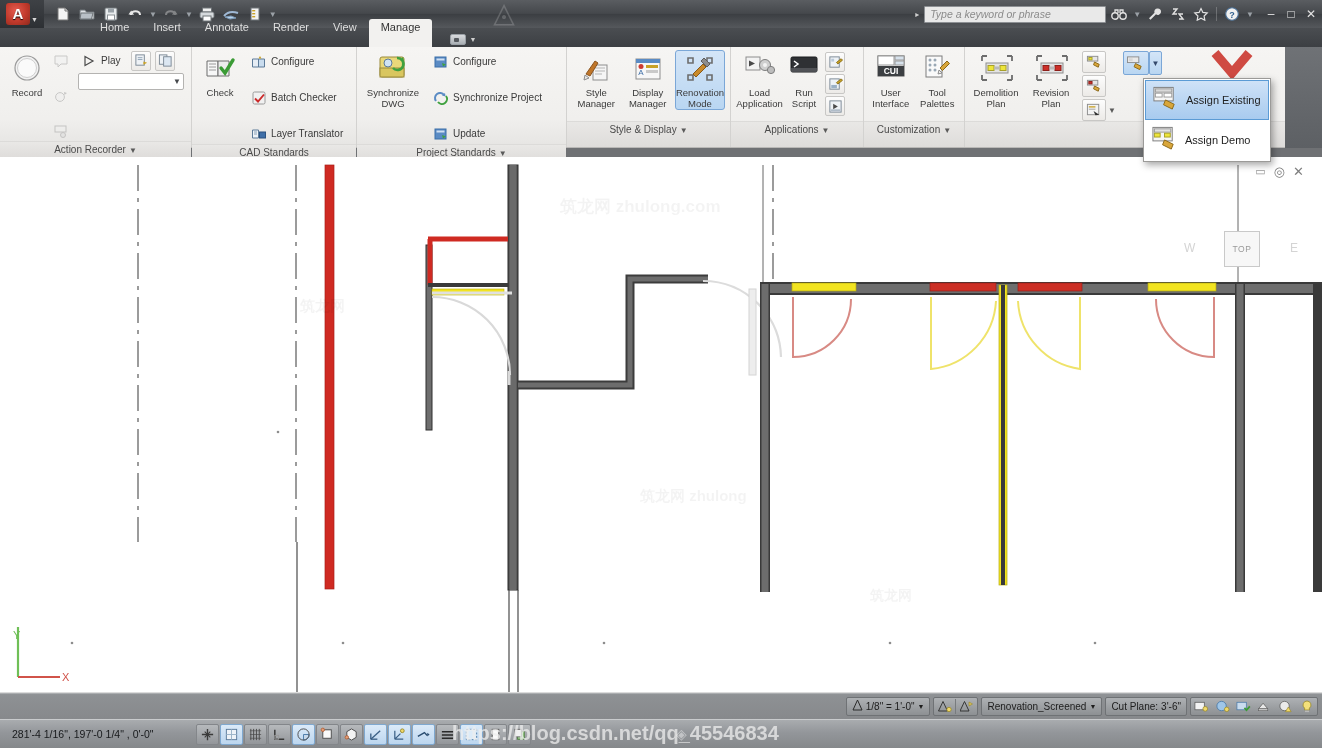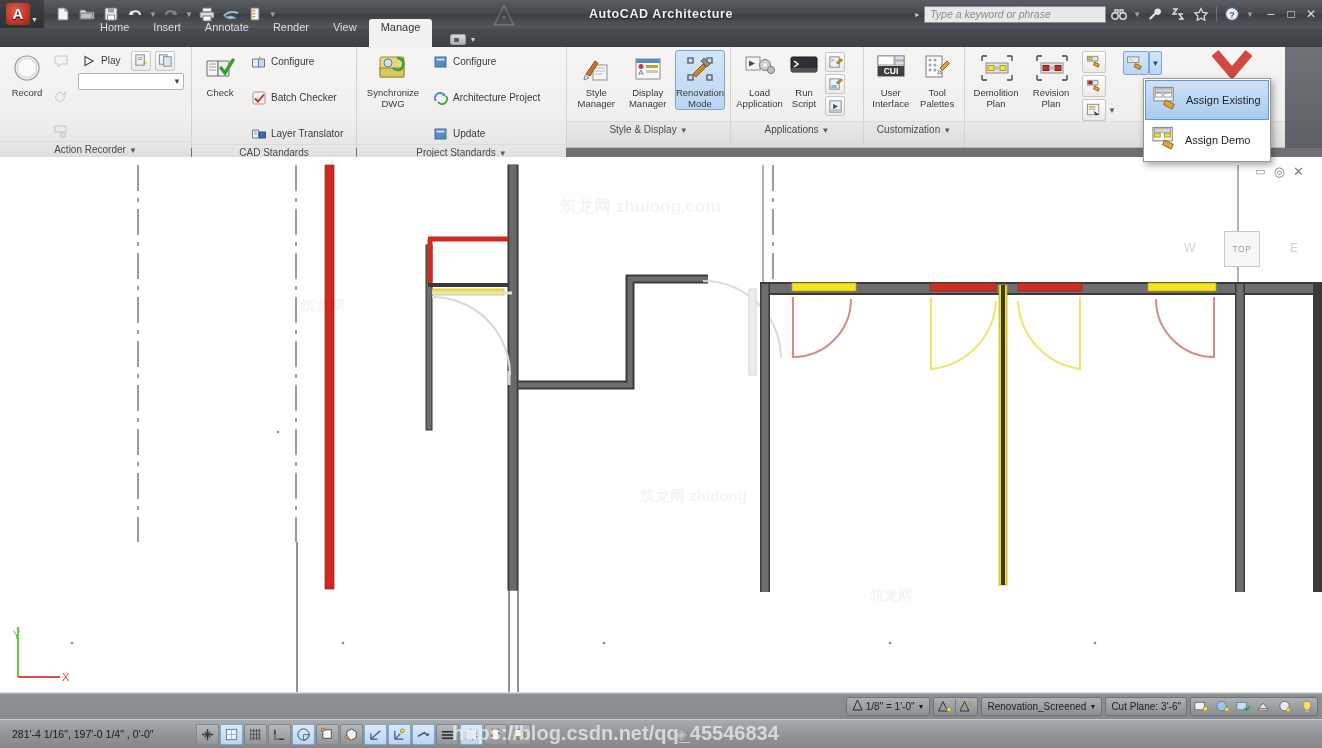--- a/index.html
+++ b/index.html
@@ -276,21 +276,20 @@
         <svg width="16" height="16" viewBox="0 0 16 16">
             <rect x="4" y="2" width="8" height="12" fill="#f3f3f3" stroke="#6f7478"></rect>
             <rect x="5.2" y="4" width="3" height="1.4" fill="#c9a227"></rect>
             <rect x="5.2" y="7" width="3" height="1.4" fill="#c9a227"></rect>
             <rect x="5.2" y="10" width="3" height="1.4" fill="#c9a227"></rect>
           </svg>
       </div>
       <div class="qat-sep">▼</div>
     </div>
 
-    <div class="win-title">AutoCAD Architecture</div>
     <div class="title-ghost">◬</div>
 
     <div class="tb-right">
       <div class="infocenter-arrow">▸</div>
       <div class="search-box">Type a keyword or phrase</div>
       <div class="ic-btn">
         <svg width="16" height="14" viewBox="0 0 16 14">
             <circle cx="4" cy="9" r="3.2" fill="none" stroke="#e2e2e2" stroke-width="1.4"></circle>
             <circle cx="12" cy="9" r="3.2" fill="none" stroke="#e2e2e2" stroke-width="1.4"></circle>
             <path d="M4 6V3h3v3M9 6V3h3v3" stroke="#e2e2e2" stroke-width="1.3" fill="none"></path>
@@ -485,21 +484,21 @@
             <span class="lbl">Configure</span>
           </div>
           <div class="small-row">
             <div class="ico16">
               <svg width="16" height="16" viewBox="0 0 16 16">
                   <path d="M3 11a5 5 0 0 1 8-6" stroke="#5a8bc4" stroke-width="2" fill="none"></path>
                   <path d="M12 3l.5 3.5-3.5-1z" fill="#5a8bc4"></path>
                   <path d="M13 6a5 5 0 0 1-8 6" stroke="#3fa13f" stroke-width="2" fill="none"></path>
                 </svg>
             </div>
-            <span class="lbl">Architecture Project</span>
+            <span class="lbl">Synchronize Project</span>
           </div>
           <div class="small-row">
             <div class="ico16">
               <svg width="16" height="16" viewBox="0 0 16 16">
                   <rect x="2" y="3" width="11" height="10" fill="#5a8bc4" stroke="#3a6fa8"></rect>
                   <rect x="3.5" y="4.5" width="8" height="2" fill="#cfe0f2"></rect>
                   <path d="M9 9l4 1.5-3 2z" fill="#3fa13f"></path>
                 </svg>
             </div>
             <span class="lbl">Update</span>

